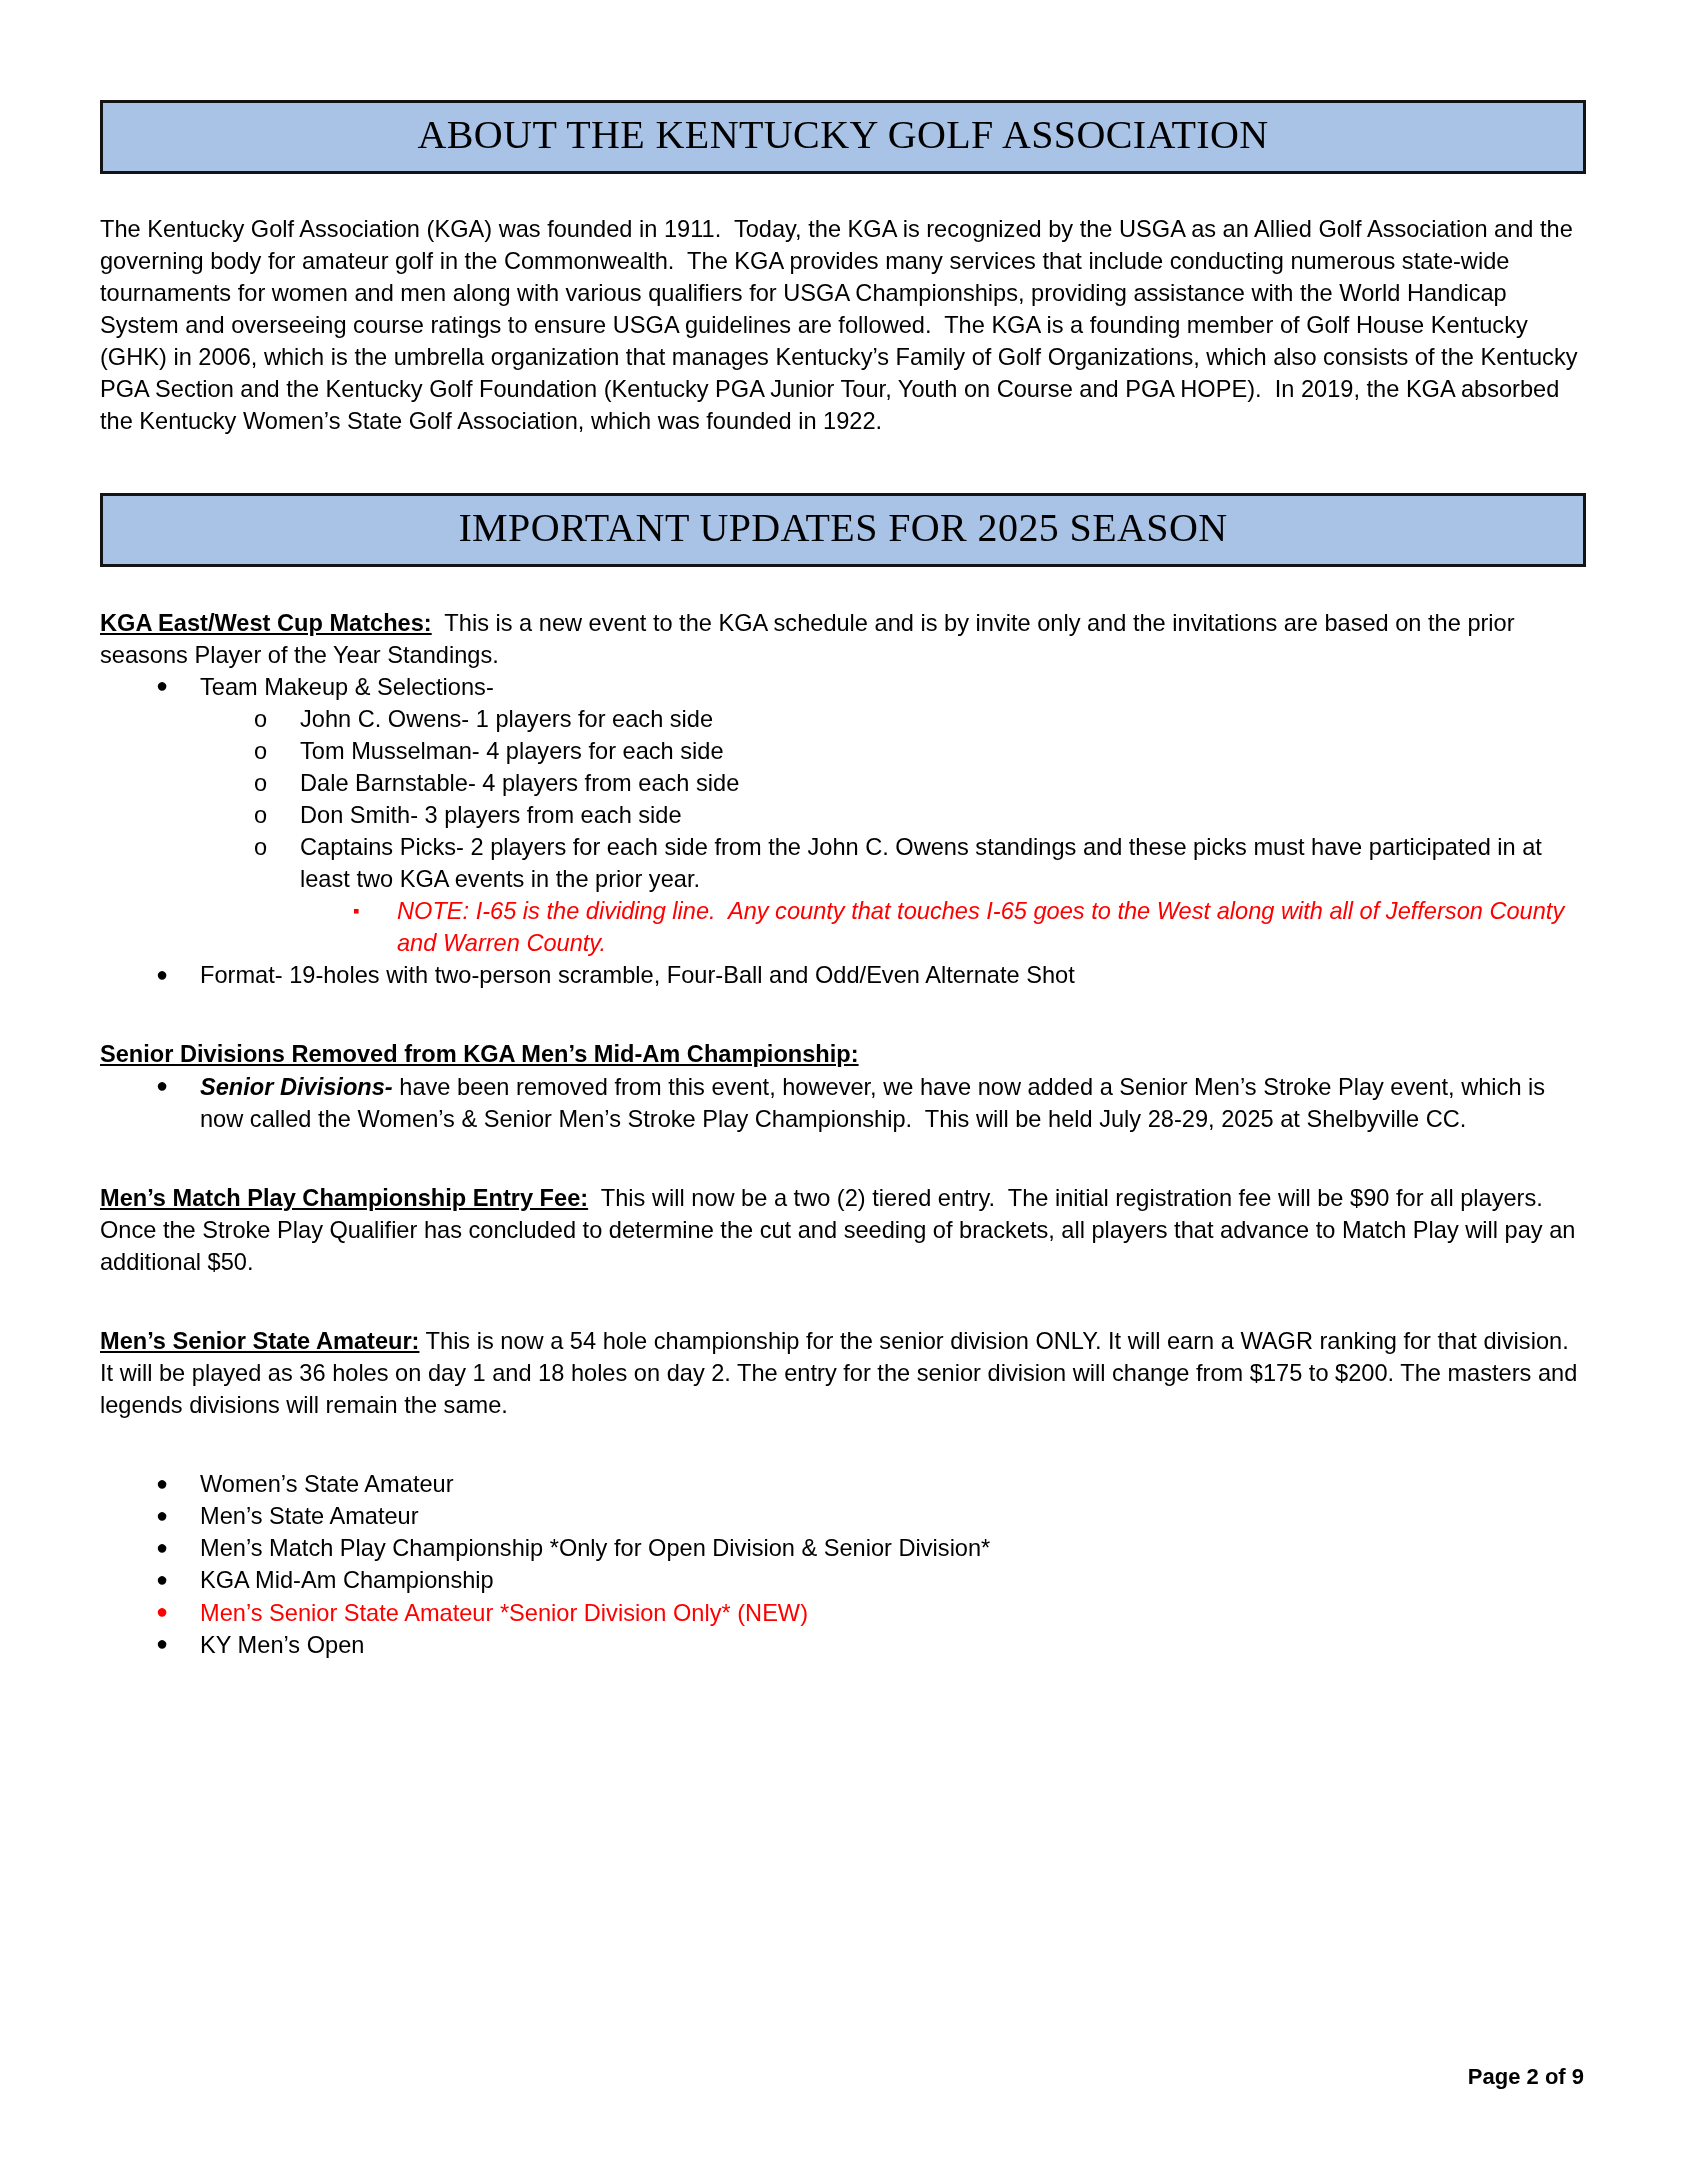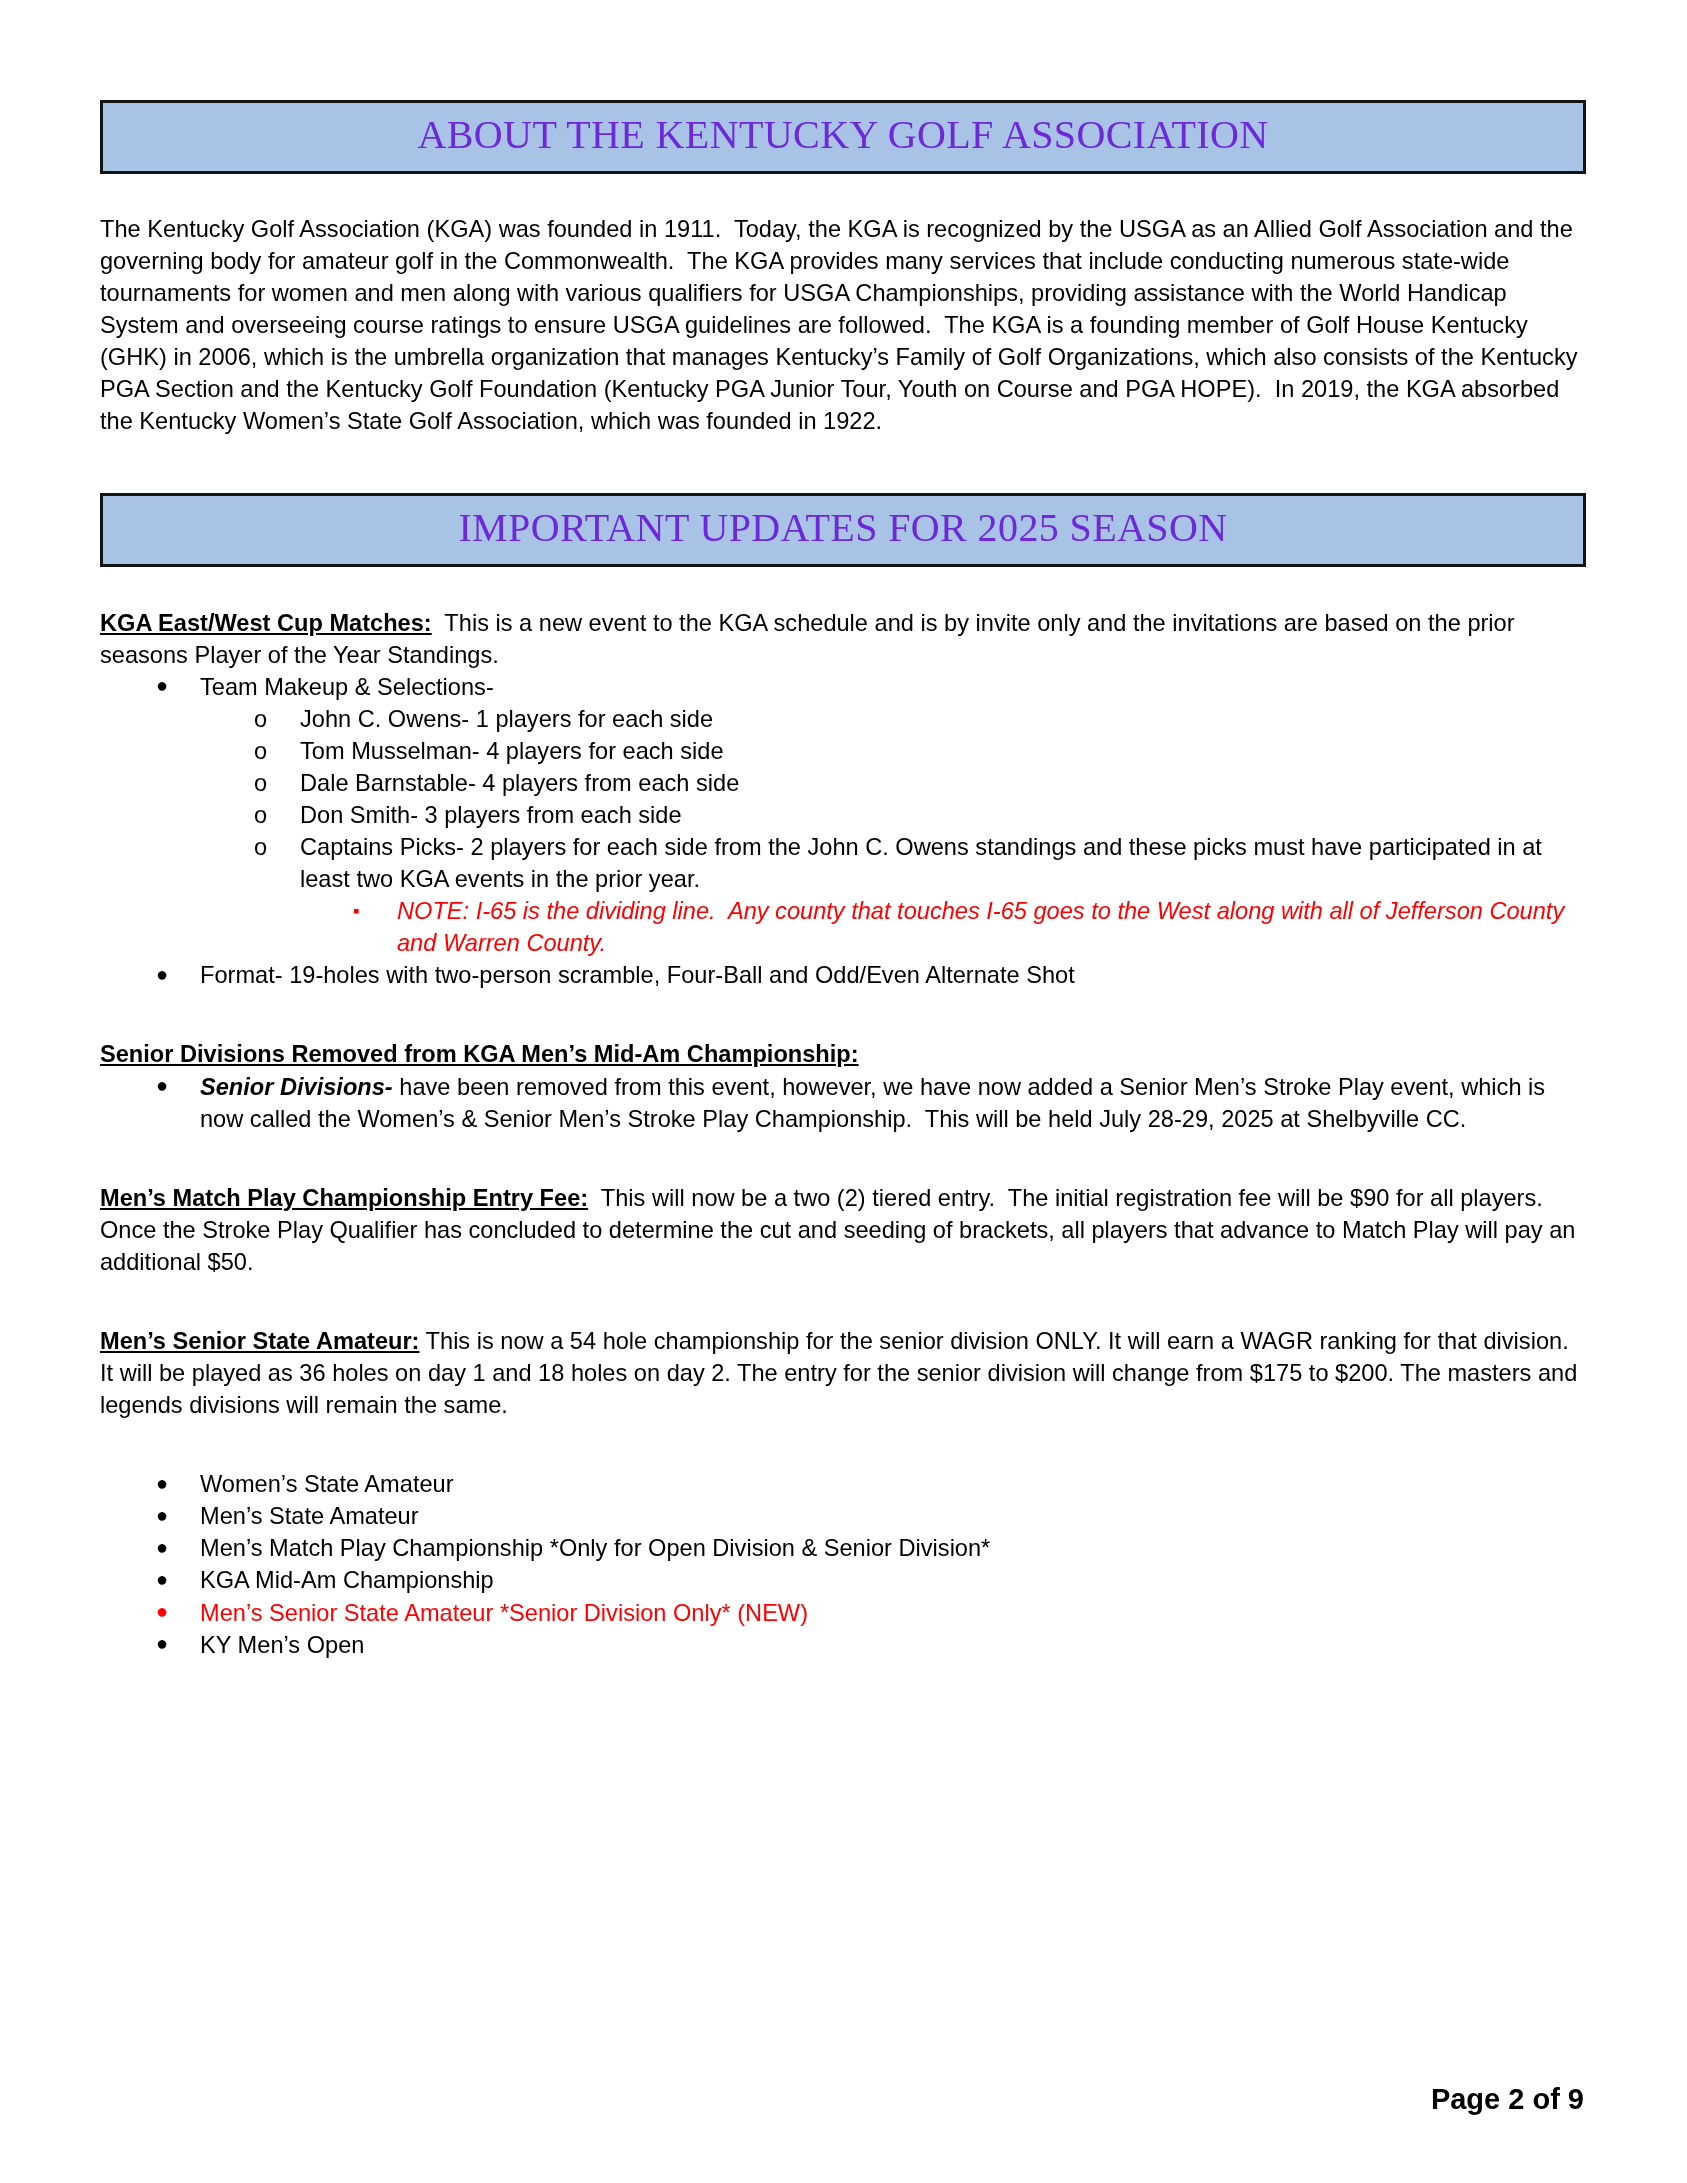--- a/index.html
+++ b/index.html
@@ -18,21 +18,21 @@
   }
   .banner {
     border: 3.4px solid #141414;
     background: #a9c3e6;
     text-align: center;
     padding: 10px 8.4px 13.5px 8.4px;
     font-family: "Liberation Serif", "DejaVu Serif", serif;
     font-size: 40px;
     line-height: 1.1;
     letter-spacing: 0.4px;
-    color: #6d28d9;
+    color: #000000;
   }
   .banner-about { margin-bottom: 39px; }
   .banner-updates { margin-top: 56px; margin-bottom: 40px; }
   .para { white-space: pre-wrap; }
   .pre { white-space: pre-wrap; }
   .h { font-weight: bold; text-decoration: underline; }
   .bi { font-weight: bold; font-style: italic; }
   .red { color: #ff0000; }
   .section { margin-top: 47px; }
   .li { display: flex; }
@@ -41,23 +41,23 @@
   .l1 { padding-left: 56px; }
   .l1 .marker { width: 44px; font-size: 20px; padding-top: 1.7px; }
   .l2 { padding-left: 154px; }
   .l2 .marker { width: 46px; }
   .l3 { padding-left: 253px; }
   .l3 .marker { width: 44px; font-size: 18.6px; padding-top: 2.5px; }
   .note .text { font-weight: normal; font-style: italic; }
   .footer {
     position: absolute;
     right: 103px;
-    bottom: 64px;
+    bottom: 91px;
     font-weight: bold;
-    font-size: 29px;
+    font-size: 22px;
   }
 </style>
 </head>
 <body>
 
 <div class="page">
 
   <div class="banner banner-about"><span>ABOUT THE KENTUCKY GOLF ASSOCIATION</span></div>
 
   <p class="para">The Kentucky Golf Association (KGA) was founded in 1911.  Today, the KGA is recognized by the USGA as an Allied Golf Association and the governing body for amateur golf in the Commonwealth.  The KGA provides many services that include conducting numerous state-wide tournaments for women and men along with various qualifiers for USGA Championships, providing assistance with the World Handicap System and overseeing course ratings to ensure USGA guidelines are followed.  The KGA is a founding member of Golf House Kentucky (GHK) in 2006, which is the umbrella organization that manages Kentucky’s Family of Golf Organizations, which also consists of the Kentucky PGA Section and the Kentucky Golf Foundation (Kentucky PGA Junior Tour, Youth on Course and PGA HOPE).  In 2019, the KGA absorbed the Kentucky Women’s State Golf Association, which was founded in 1922.</p>

